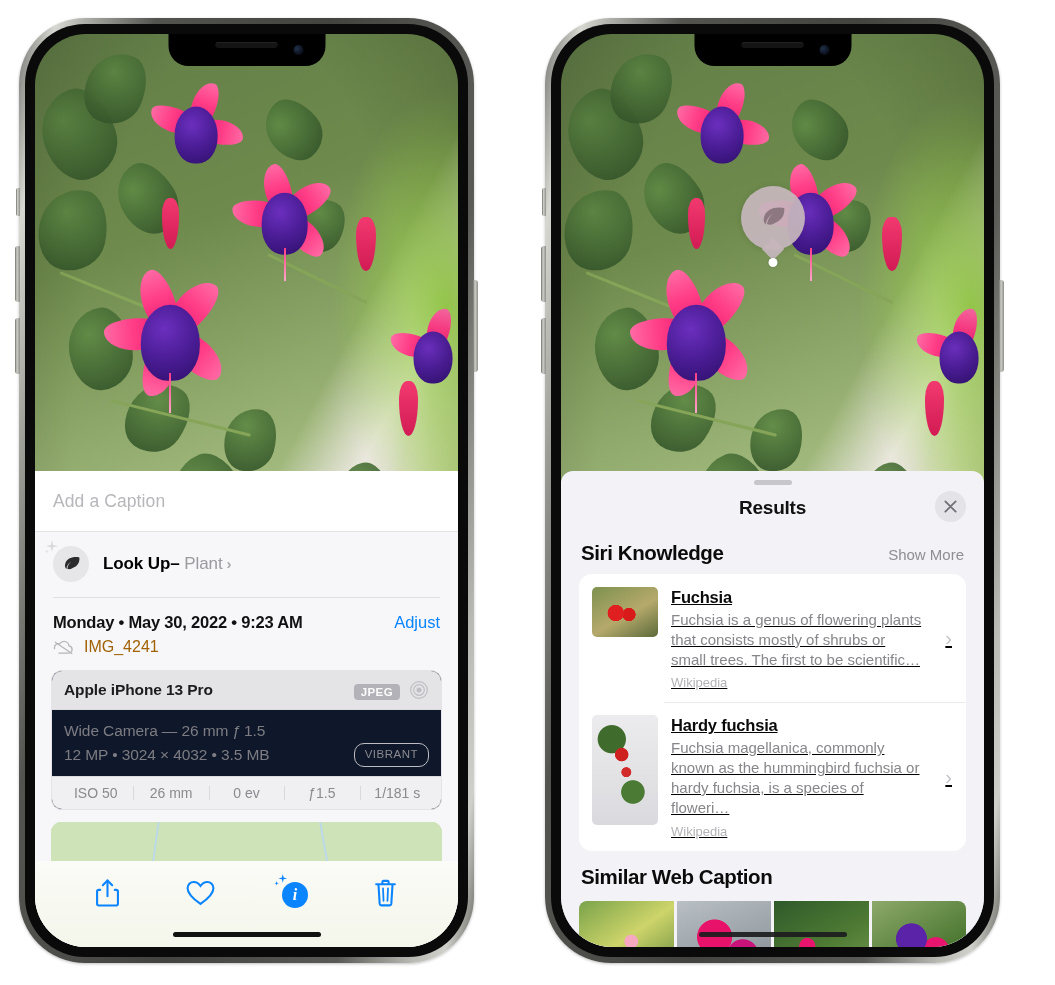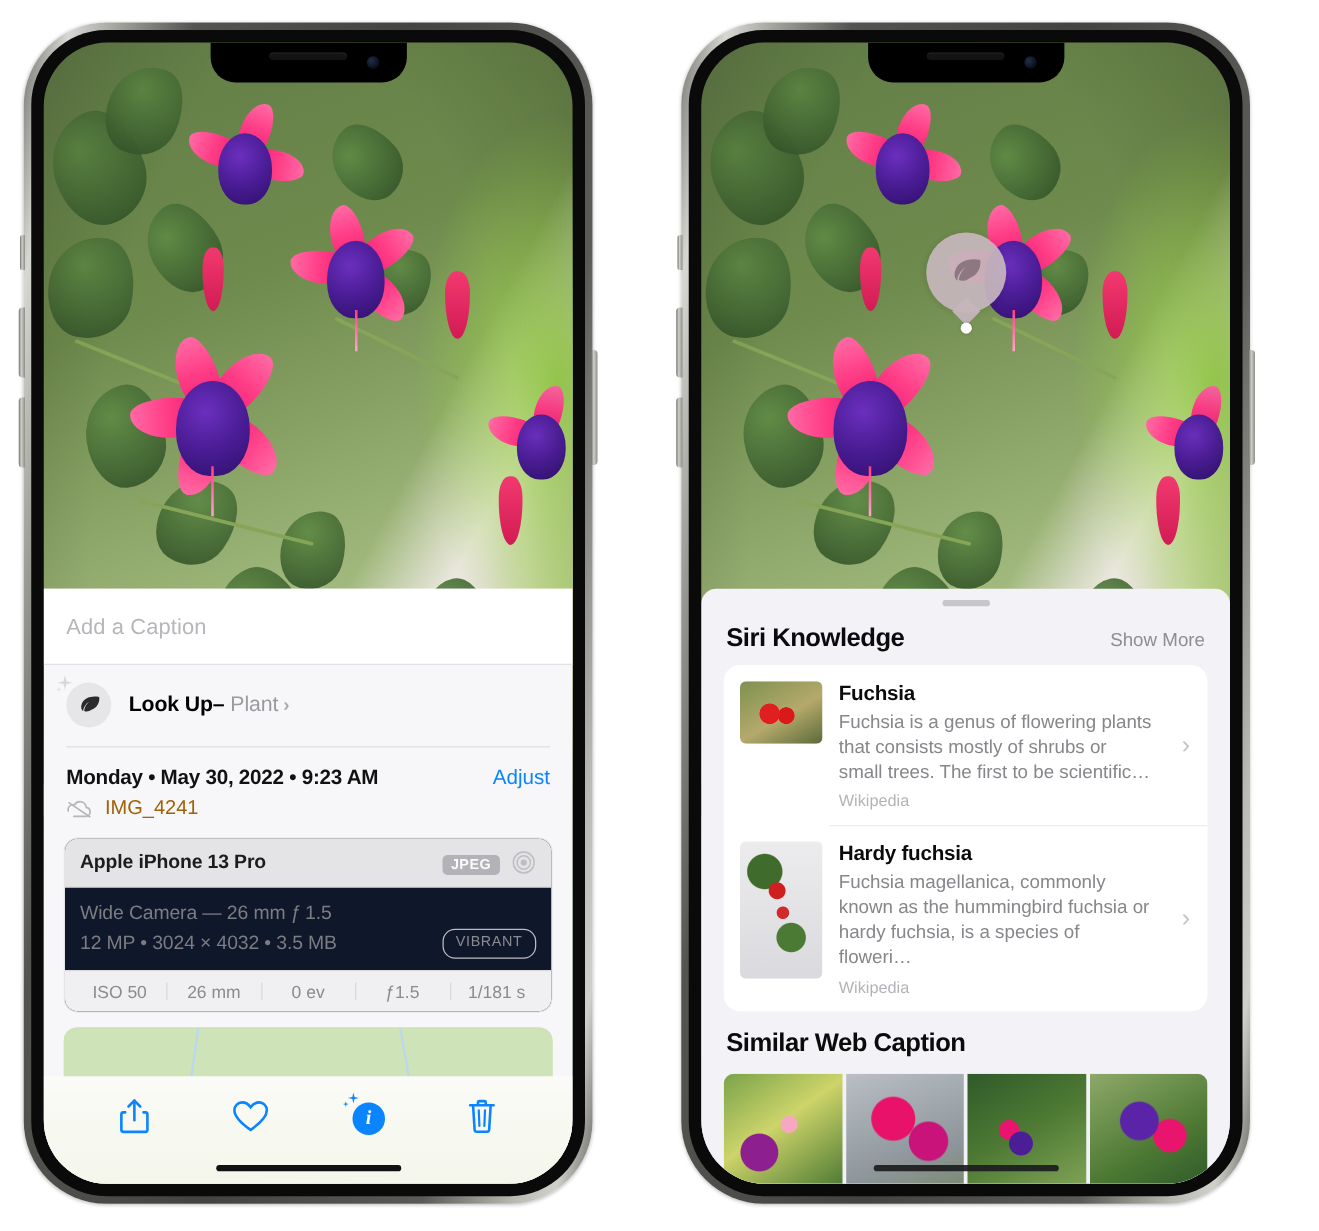--- a/index.html
+++ b/index.html
@@ -229,21 +229,21 @@
   }
   .section-head{
     display:flex; align-items:baseline; justify-content:space-between;
     padding:14px 20px 9px 20px;
   }
   .section-title{ font-size:20.5px; font-weight:700; color:#0b0b0c; letter-spacing:-.4px; }
   .show-more{ font-size:15px; color:#8e8e93; }
   .knowledge-card{
     margin:0 18px; background:#fff; border-radius:13px; overflow:hidden;
   }
-  .k-item{ display:flex; gap:13px; padding:13px 14px 12px 13px; position:relative; }
+  .k-item{ display:flex; gap:13px; padding:13px 14px 12px 13px; position:relative;text-decoration:underline; }
   .k-item + .k-item:before{
     content:""; position:absolute; left:85px; right:0; top:0; height:1px; background:#ececf0;
   }
   .k-thumb{ width:66px; height:50px; border-radius:5px; flex:0 0 66px; overflow:hidden; position:relative; }
   .k-thumb.tall{ height:110px; }
   .k-body{ flex:1; min-width:0; padding-right:6px; }
   .k-title{ font-size:16.5px; font-weight:700; color:#0b0b0c; letter-spacing:-.2px; line-height:1.25; }
   .k-desc{ font-size:15px; color:#86868b; line-height:1.33; margin-top:2px; }
   .k-src{ font-size:13px; color:#b3b3b8; margin-top:6px; }
   .k-chev{ display:flex; align-items:center; color:#c3c3c8; font-size:20px; padding-left:2px; }
@@ -607,20 +607,28 @@
 
         <div class="vlu-badge">
           <svg class="vlu-leaf" viewBox="0 0 24 24">
             <path d="M21 4c-7.5-1.5-14 1-16 6.5-1 2.7-.4 5.2 1.2 6.6.3-3.4 2.3-6.6 5.6-8.6-2.6 2.1-4.2 5-4.6 8.3 2 .9 4.6.6 6.6-1C19 13.8 21.6 9.4 21 4z" fill="#8d7780"></path>
           </svg>
         </div>
         <div class="vlu-dot"></div>
 
         <div class="results-sheet">
           <div class="grabber"></div>
+          <div class="rs-head">
+            <span class="rs-title">Results</span>
+            <div class="rs-close">
+              <svg width="15" height="15" viewBox="0 0 16 16">
+                <path d="M2.5 2.5 L13.5 13.5 M13.5 2.5 L2.5 13.5" stroke="#6f6f76" stroke-width="1.9" stroke-linecap="round"></path>
+              </svg>
+            </div>
+          </div>
 
           <div class="section-head">
             <span class="section-title">Siri Knowledge</span>
             <span class="show-more">Show More</span>
           </div>
 
           <div class="knowledge-card">
             <div class="k-item">
               <div class="k-thumb fl-wiki1"></div>
               <div class="k-body">

